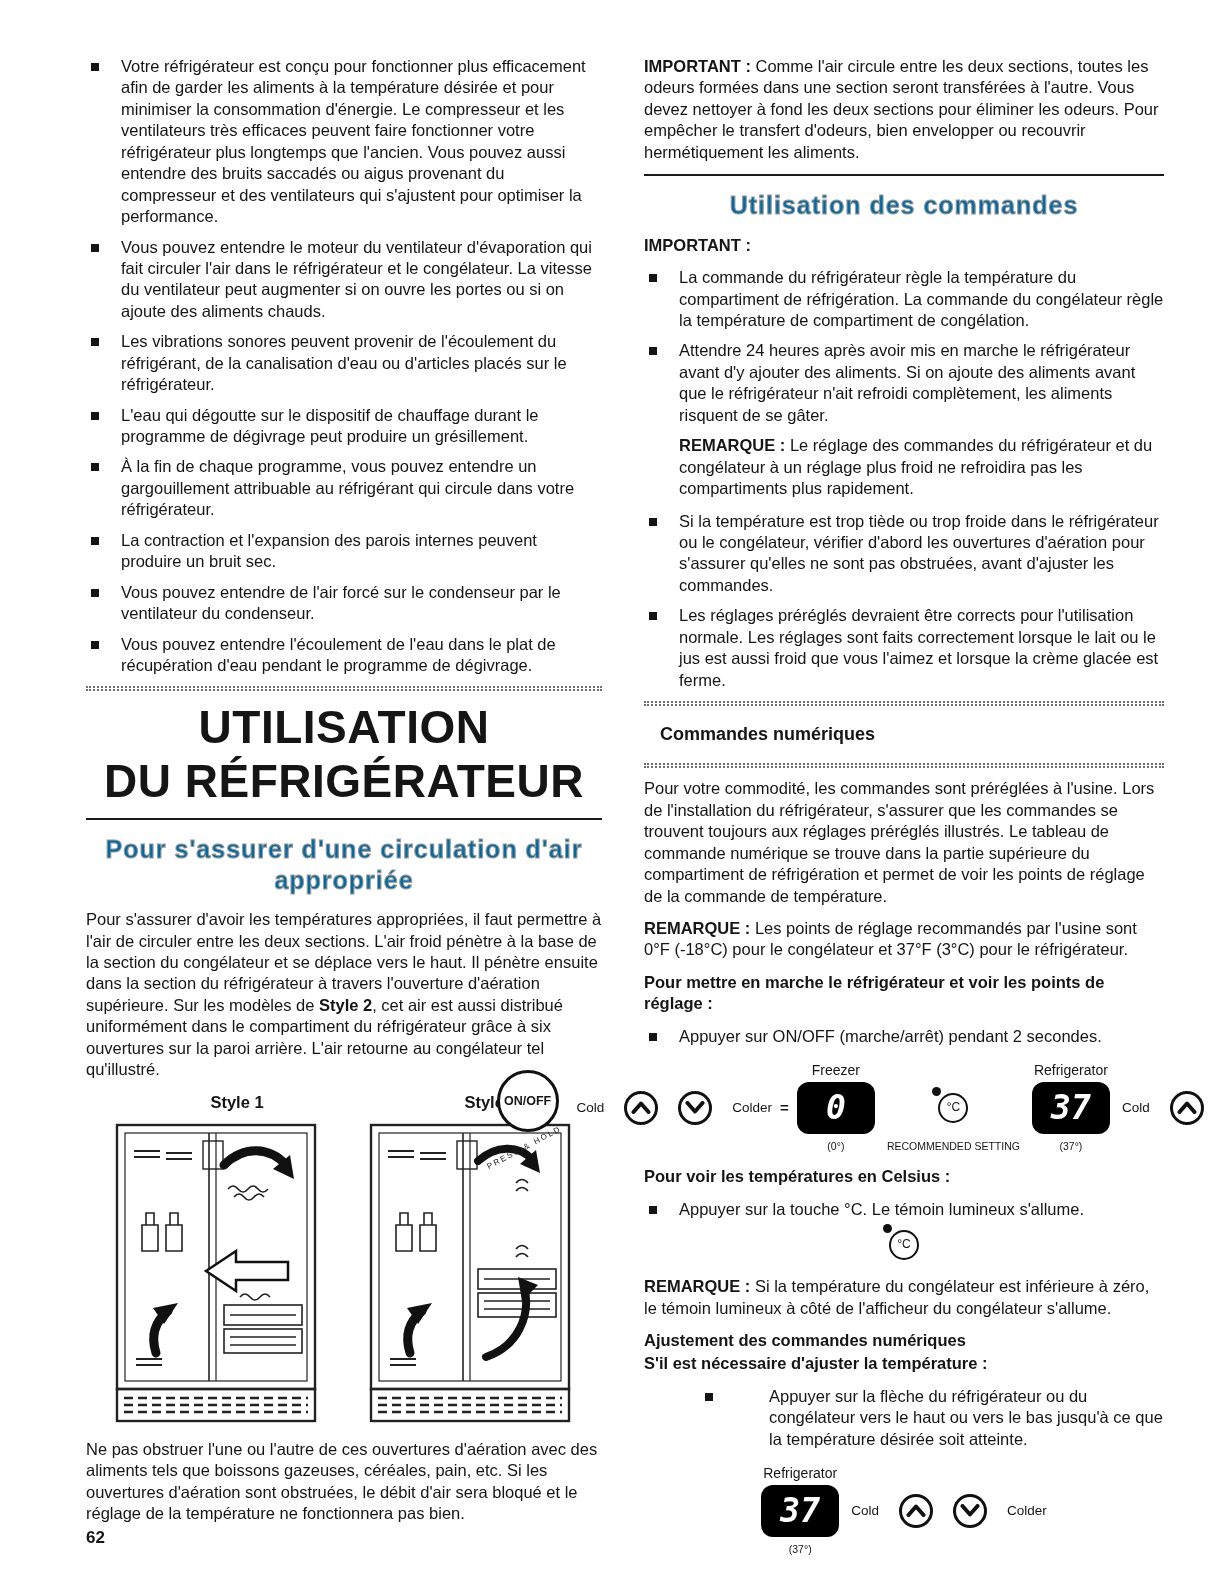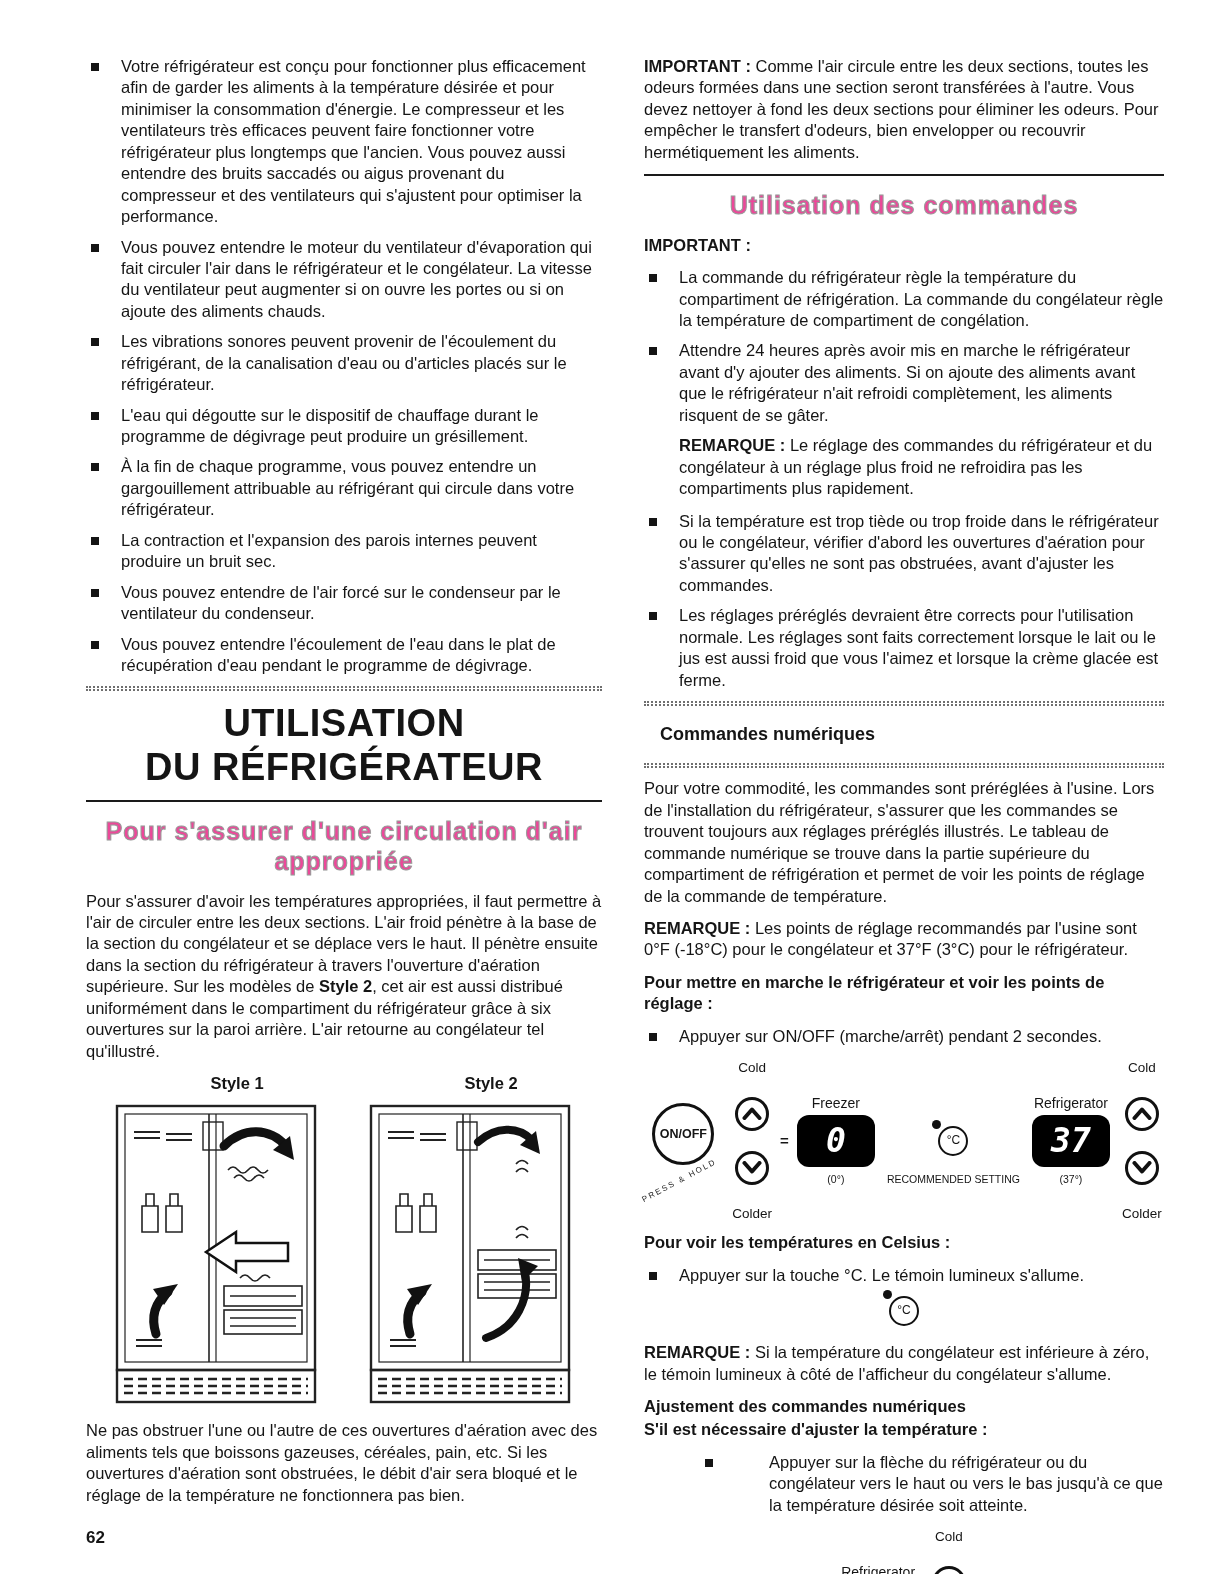--- a/index.html
+++ b/index.html
@@ -19,41 +19,41 @@
   .bullet .sq { flex:none; width:8px; height:8px; background:#141414; margin:7px 0 0 5px; }
   .bullet .bt { margin-left:22px; }
   .indent2 { margin-left:56px;gap:34px; }
   .hang { margin-left:35px; }
 
   
   .dotsep { height:5px; border-top:2px dotted #6f6f6f; border-bottom:2px dotted #6f6f6f; margin:10px 0; }
   .rule { border-top:2px solid #1a1a1a; margin:10px 0 14px; }
 
   
-  .doc-title { text-align:center; font-weight:bold; font-size:38px; line-height:1.16; letter-spacing:.5px; margin:2px 0 10px; }
+  .doc-title { text-align:center; font-weight:bold; font-size:46px; line-height:1.16; letter-spacing:.5px; margin:2px 0 10px; }
 
   
   .ghost { text-align:center; font-size:25px; font-weight:bold; line-height:1.22; letter-spacing:1px;
-           color:#ec4899; -webkit-text-stroke:1px #9a9a9a; text-shadow:0 0 1px #b5b5b5; margin:6px 0 14px; }
+           color:#0369a1; -webkit-text-stroke:1px #9a9a9a; text-shadow:0 0 1px #b5b5b5; margin:6px 0 14px; }
 
   
   .digital-heading { font-weight:bold; font-size:18px; padding:7px 0 7px 16px; }
 
   
   .fig-pair { display:flex; justify-content:center; gap:44px; margin:6px 0 12px; }
   .fig { display:flex; flex-direction:column; align-items:center; }
   .fig-label { font-weight:bold; font-size:16.5px; margin-bottom:8px;margin-left:40px; }
 
   
   .panel { display:flex; align-items:center; justify-content:center; gap:12px; margin:12px 0 10px; }
   .onoff-wrap { position:relative; width:74px; height:92px; flex:none; }
   .onoff { width:62px; height:62px; border:3px solid #111; border-radius:50%; background:#fff;
            display:flex; align-items:center; justify-content:center; font-weight:bold; font-size:12.5px; margin:8px auto 0; }
   .presshold { position:absolute; left:-8px; bottom:0; font-size:8px; letter-spacing:2px; transform:rotate(-28deg); white-space:nowrap; color:#222; }
-  .astack { display:flex; flex-direction:column; align-items:center; gap:20px; }
+  .astack { display:flex; flex-direction:row; align-items:center; gap:20px; }
   .alabel { font-size:13.5px; }
   .abtn { width:34px; height:34px; border:3px solid #111; border-radius:50%; background:#fff;
           display:flex; align-items:center; justify-content:center; }
   .stack3 { display:flex; flex-direction:column; align-items:center; }
   .stack3 .row-label { height:20px; font-size:14px; display:flex; align-items:flex-end; }
   .stack3 .row-main { height:58px; display:flex; align-items:center; }
   .stack3 .row-set { height:16px; font-size:10.5px; margin-top:3px; white-space:nowrap; }
   .disp { width:78px; height:52px; background:#000; border-radius:12px; color:#fff;
           display:flex; align-items:center; justify-content:center;
           font-family:"DejaVu Sans Mono",monospace; font-style:italic; font-weight:bold; font-size:33px; }

